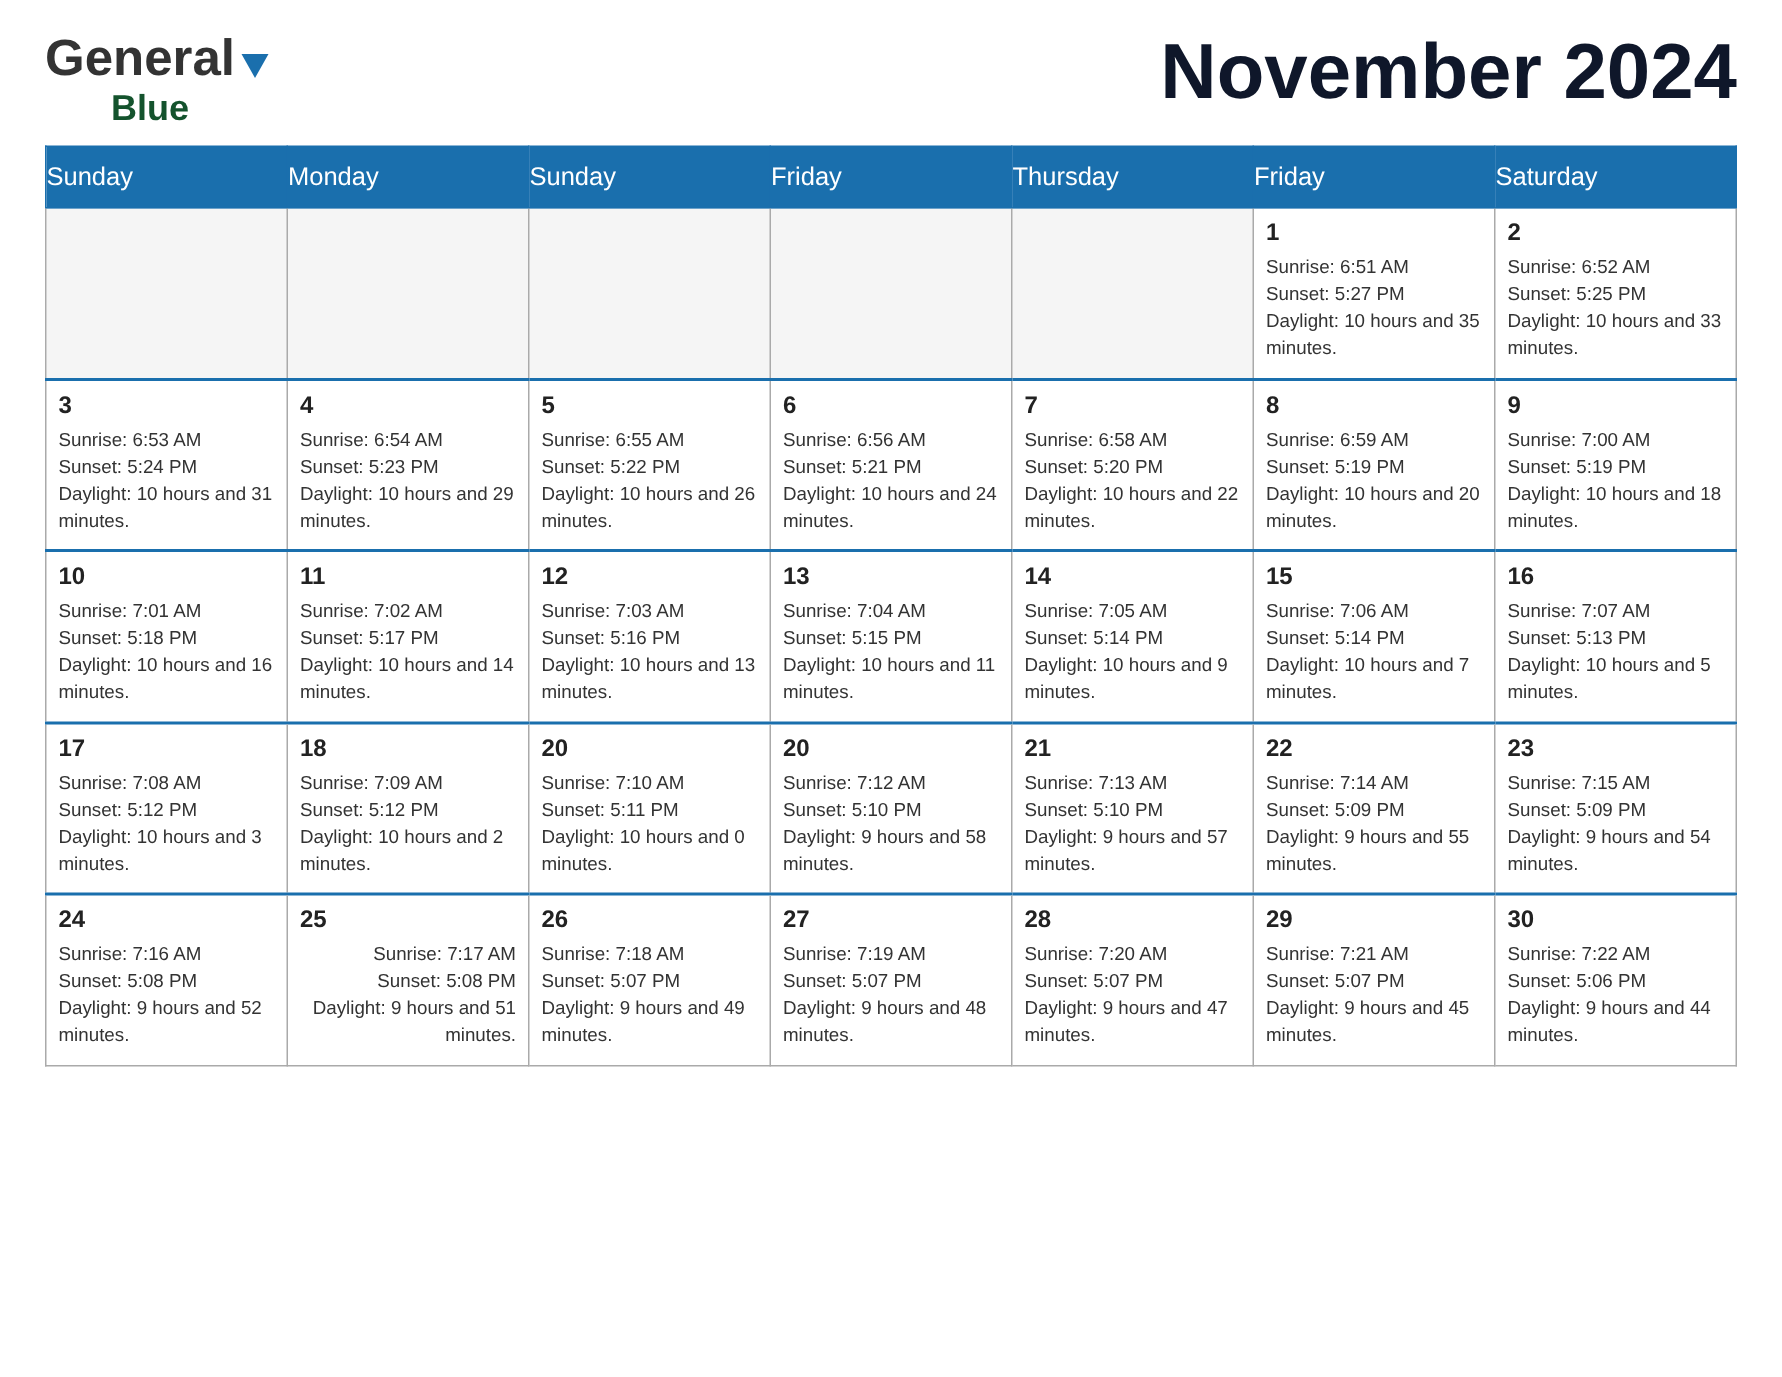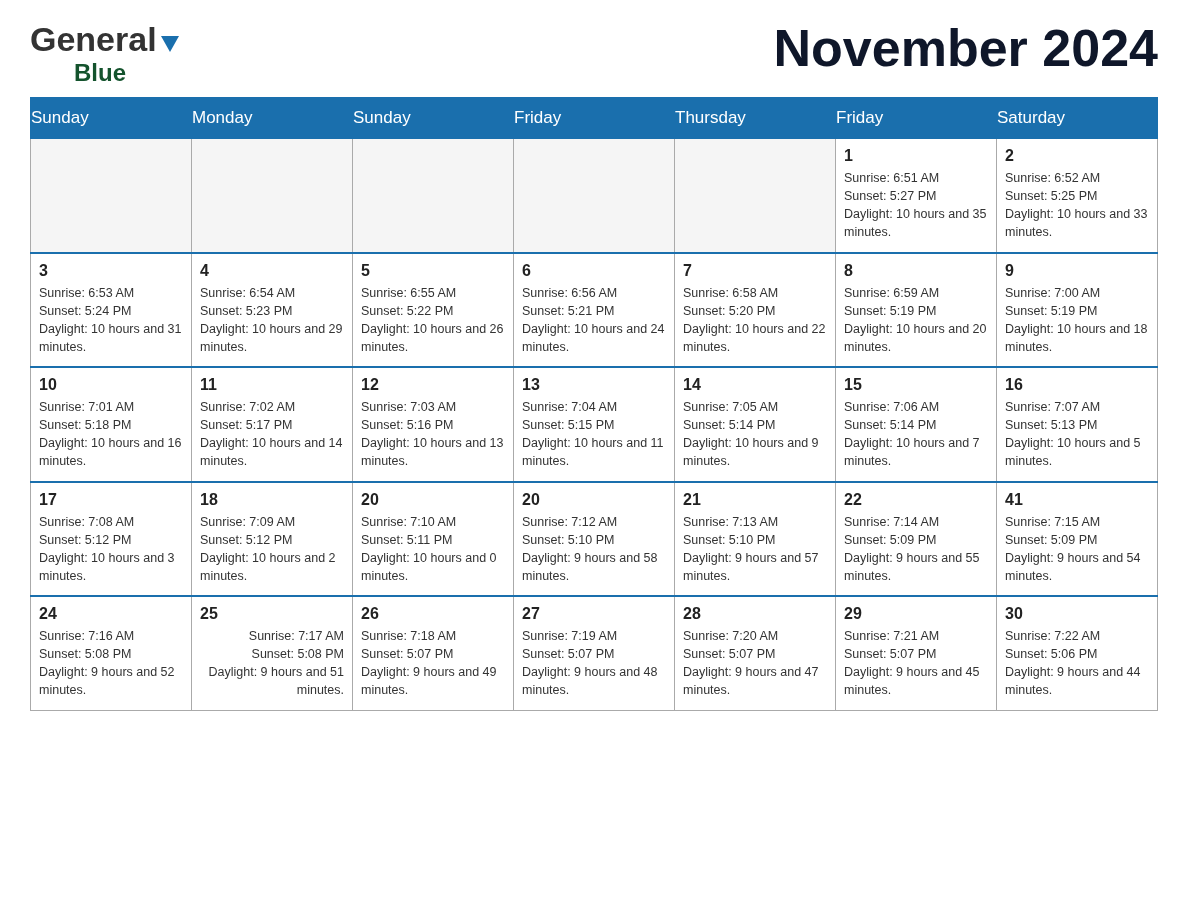--- a/index.html
+++ b/index.html
@@ -245,21 +245,21 @@
 Sunset: 5:10 PM
 Daylight: 9 hours and 57 minutes.</div>
         </td>
         <td>
           <span class="day-number">22</span>
           <div class="day-info" style="white-space: pre-line;">Sunrise: 7:14 AM
 Sunset: 5:09 PM
 Daylight: 9 hours and 55 minutes.</div>
         </td>
         <td>
-          <span class="day-number">41</span>
+          <span class="day-number">23</span>
           <div class="day-info" style="white-space: pre-line;">Sunrise: 7:15 AM
 Sunset: 5:09 PM
 Daylight: 9 hours and 54 minutes.</div>
         </td>
       </tr>
       <tr class="row-border">
         <td>
           <span class="day-number">24</span>
           <div class="day-info" style="white-space: pre-line;">Sunrise: 7:16 AM
 Sunset: 5:08 PM

